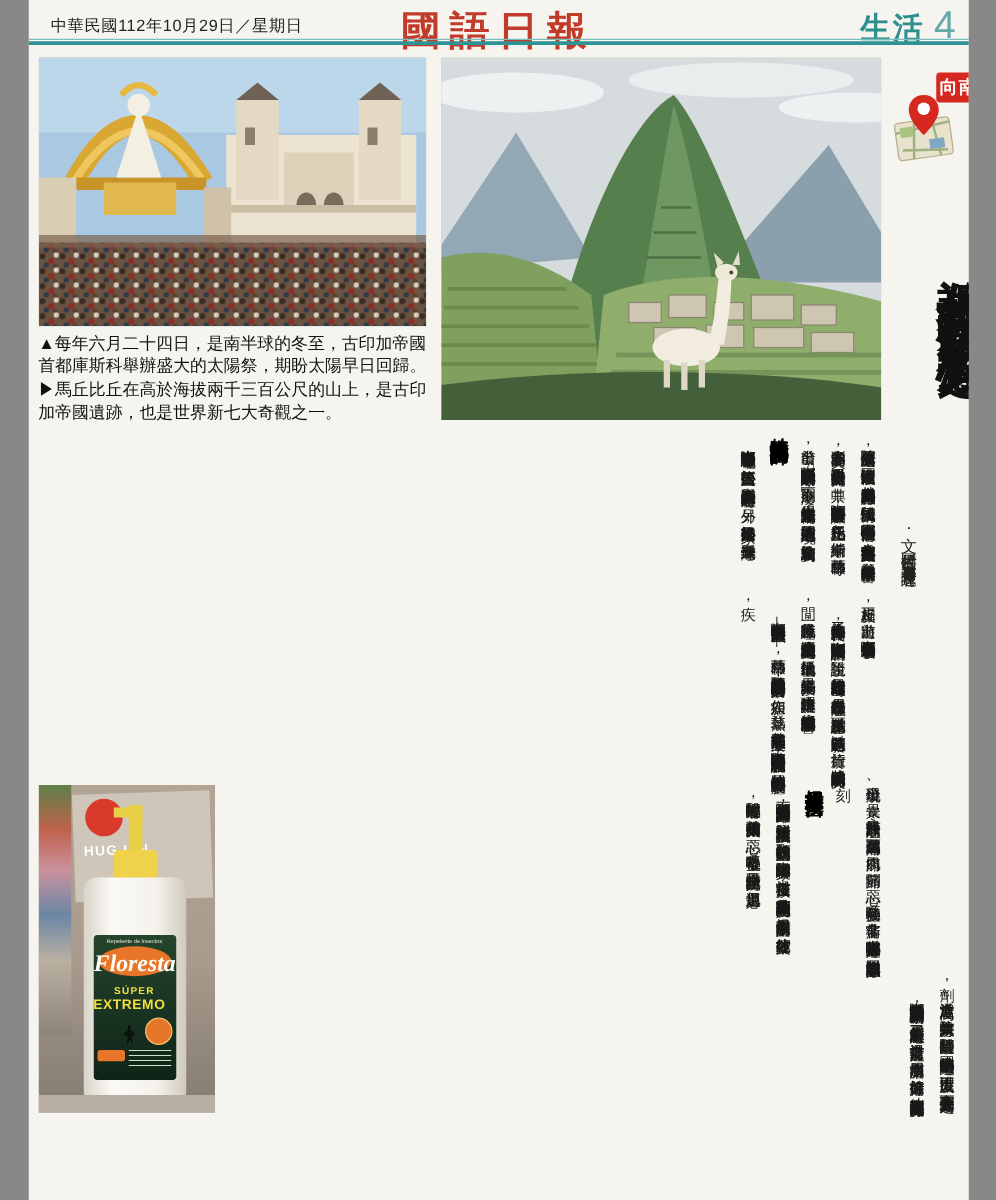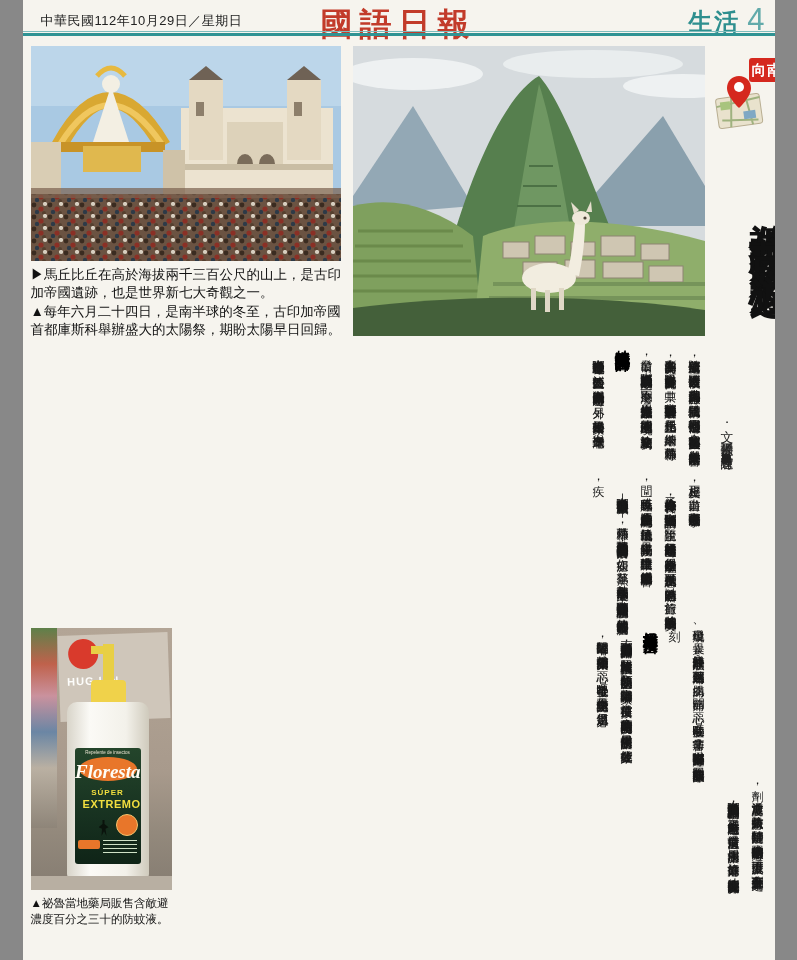--- a/index.html
+++ b/index.html
@@ -40,21 +40,21 @@
   .bottle{position:absolute;left:34px;top:16px;width:86px;height:240px;}
   .pump{position:absolute;left:38px;top:0;width:11px;height:38px;background:#e8cf45;}
   .nozzle{position:absolute;left:26px;top:2px;width:14px;height:8px;background:#e8cf45;}
   .capring{position:absolute;left:26px;top:36px;width:35px;height:26px;background:#f0d24a;border-radius:4px;}
   .body-b{position:absolute;left:2px;top:58px;width:82px;height:178px;background:linear-gradient(90deg,#d8d4c9 0%,#fbfaf6 28%,#f3f1ea 72%,#cfcabc 100%);border-radius:10px 10px 6px 6px;}
   .label{position:absolute;left:8px;top:46px;width:66px;height:116px;background:linear-gradient(180deg,#24452b 0%,#173120 60%,#0f2417 100%);border-radius:3px;overflow:hidden;}
   .lbl-top{position:absolute;left:0;top:2px;width:100%;text-align:center;font-size:4.5px;color:#e8e3d0;}
   .lbl-oval{position:absolute;left:4px;top:9px;width:58px;height:24px;background:#e8762a;border-radius:50%;}
   .lbl-brand{position:absolute;left:0;top:13px;width:100%;text-align:right;font-family:"Liberation Serif",serif;font-style:italic;font-weight:bold;font-size:19px;color:#fffdf5;}
   .lbl-super{position:absolute;left:0;top:40px;width:100%;text-align:center;font-size:8px;font-weight:bold;color:#f2df3f;letter-spacing:1px;}
-  .lbl-extremo{position:absolute;left:0;top:50px;width:100%;text-align:right;font-size:11px;font-weight:900;color:#f2df3f;letter-spacing:.5px;}
+  .lbl-extremo{position:absolute;left:0;top:50px;width:100%;text-align:left;font-size:11px;font-weight:900;color:#f2df3f;letter-spacing:.5px;}
   .lbl-badge{position:absolute;right:3px;top:66px;width:20px;height:20px;border-radius:50%;background:#e8762a;border:1px solid #f5c26b;}
   .lbl-hiker{position:absolute;left:24px;top:72px;width:10px;height:16px;background:#0a130c;clip-path:polygon(40% 0,60% 0,60% 25%,100% 45%,70% 55%,80% 100%,55% 70%,30% 100%,35% 55%,0 45%,40% 25%);}
   .lbl-chip{position:absolute;left:3px;top:92px;width:22px;height:9px;background:#e8762a;border-radius:2px;}
   .lbl-lines{position:absolute;left:28px;top:92px;width:34px;height:14px;background:repeating-linear-gradient(180deg,#cfe2c7 0 1px,transparent 1px 4px);}
   .shelf-edge{position:absolute;left:0;bottom:0;width:100%;height:14px;background:#b8afa2;}
   .prod-cap{position:absolute;left:8px;top:895px;width:142px;font-size:11.5px;line-height:16px;color:#111;}
   
   .footer{position:absolute;left:0;top:938px;width:797px;height:22px;background:#dbdbd8;display:flex;align-items:center;}
   .editor-chip{margin-left:8px;background:#c7c7c4;color:#5d5d5d;font-size:11.5px;padding:2px 9px;letter-spacing:2px;white-space:nowrap;}
   .contact{margin-left:12px;color:#6a6a6a;font-size:11.5px;letter-spacing:.5px;}
@@ -110,22 +110,22 @@
 
       <rect x="0" y="96" width="30" height="56" fill="#d9cdb4"></rect>
       <rect x="132" y="104" width="22" height="48" fill="#cfc2a8"></rect>
 
       <rect x="0" y="148" width="310" height="67" fill="url(#crowdp)"></rect>
       <rect x="0" y="142" width="310" height="10" fill="#7a614f" opacity=".7"></rect>
     </svg>
   </div>
 
   <div class="cap" style="left:8px;top:266px;width:314px;">
+    <p>▲每年六月二十四日，是南半球的冬至，古印加帝國首都庫斯科舉辦盛大的太陽祭，期盼太陽早日回歸。</p>
     <p>▶馬丘比丘在高於海拔兩千三百公尺的山上，是古印加帝國遺跡，也是世界新七大奇觀之一。</p>
-    <p>▲每年六月二十四日，是南半球的冬至，古印加帝國首都庫斯科舉辦盛大的太陽祭，期盼太陽早日回歸。</p>
   </div>
 
   <div class="photo" style="left:330px;top:46px;width:352px;height:290px;">
     <svg width="352" height="290" viewBox="0 0 352 290">
       <rect width="352" height="290" fill="#d6dbde"></rect>
       <ellipse cx="60" cy="28" rx="70" ry="16" fill="#eef1f2"></ellipse>
       <ellipse cx="240" cy="18" rx="90" ry="14" fill="#e9edee"></ellipse>
       <ellipse cx="330" cy="40" rx="60" ry="12" fill="#eef1f2"></ellipse>
 
       <polygon points="0,150 60,60 120,160 0,170" fill="#93a8b5"></polygon>
@@ -243,16 +243,15 @@
           <div class="lbl-extremo">EXTREMO</div>
           <div class="lbl-hiker"></div>
           <div class="lbl-badge"></div>
           <div class="lbl-chip"></div>
           <div class="lbl-lines"></div>
         </div>
       </div>
     </div>
     <div class="shelf-edge"></div>
   </div>
-  <div class="prod-cap">▲祕魯當地藥局販售含敵避濃度百分之三十的防蚊液。</div>
 
 
 </div>
 
 </body></html>

